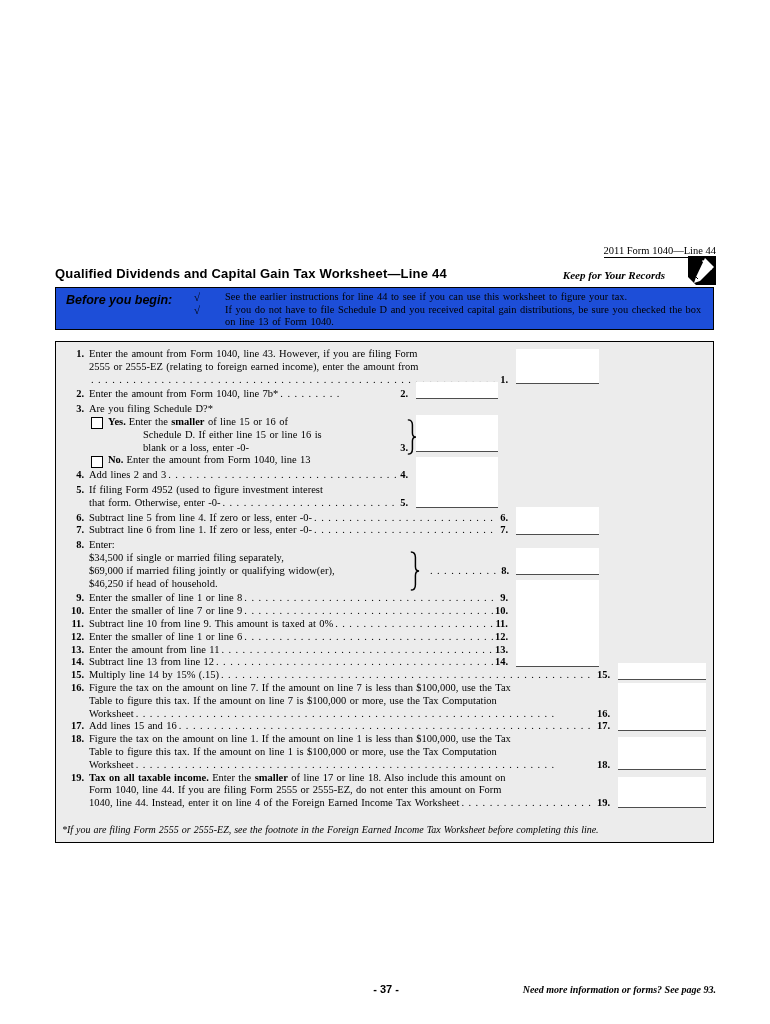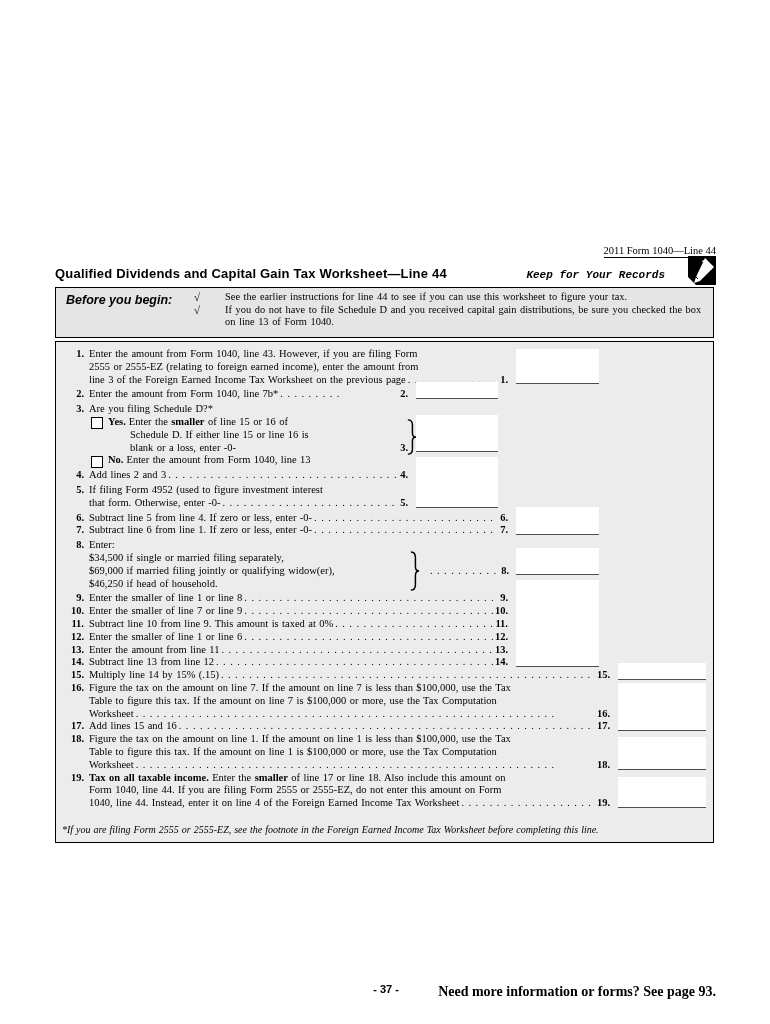--- a/index.html
+++ b/index.html
@@ -6,26 +6,26 @@
   .page{position:relative;width:770px;height:1024px;background:#ffffff;overflow:hidden;
         font-family:"Liberation Serif",serif;color:#000;}
   .content{position:absolute;left:55px;top:245px;width:661px;}
 
   
   .form-ref{position:absolute;top:0;right:0;font-size:10.5px;border-bottom:1px solid #000;
             padding-bottom:1px;white-space:nowrap;}
   .title-row{position:absolute;top:17px;left:0;width:661px;height:32px;}
   .main-title{font-family:"Liberation Sans",sans-serif;font-weight:bold;font-size:13px;
               letter-spacing:0.2px;position:absolute;left:0;top:4px;white-space:nowrap;}
-  .keep{position:absolute;right:51px;top:7px;font-weight:bold;font-style:italic;font-size:11px;white-space:nowrap;font-family:Liberation Mono, monospace;}
+  .keep{position:absolute;right:51px;top:7px;font-weight:bold;font-style:italic;font-size:11px;white-space:nowrap;}
   .pencil{position:absolute;right:0;top:-6px;width:28px;height:29px;}
 
   
   .before-box{position:absolute;top:42px;left:0;width:659px;border:1.6px solid #000;
-              background:#e5e5e5;display:flex;padding:3px 6px 8px 10px;box-sizing:border-box;}
+              background:#1d4ed8;display:flex;padding:3px 6px 0 10px;box-sizing:border-box;}
   .before-label{font-family:"Liberation Sans",sans-serif;font-weight:bold;font-style:italic;
                 font-size:12.5px;width:128px;flex:none;padding-top:2px;}
   .before-items{flex:1;}
   .bitem{display:flex;font-size:10.4px;line-height:12.6px;word-spacing:1px;}
   .bcheck{width:12px;flex:none;margin-right:19px;font-size:11px;}
   .bitem .btext{flex:1;}
 
   
   .ws{position:absolute;top:96px;left:0;width:659px;border:1.2px solid #000;background:#ececec;
       padding:6px 4px 5px 6px;box-sizing:border-box;font-size:10.5px;line-height:12.8px;word-spacing:0.8px;}
@@ -45,32 +45,32 @@
   .h13{height:13px}.h14{height:14px}.h15{height:15px}.h16{height:16px}.h22{height:22px}
   .h26{height:26px}.h30{height:30px}.h32{height:32px}.h34{height:34px}.h36{height:36px}
   .bot15{bottom:15px;}
 
   
   .r3wrap{position:relative;}
   .opt{display:flex;align-items:baseline;margin-left:2px;}
   .cbox{width:10px;height:10px;border:1.2px solid #000;background:#fff;flex:none;
         margin-right:5px;position:relative;top:1px;align-self:center;}
   .optlabel{font-weight:bold;margin-right:3px;white-space:nowrap;}
-  .ind{margin-left:41px;}
+  .ind{margin-left:54px;}
   .absref{position:absolute;font-weight:bold;text-align:right;}
   .brace{position:absolute;}
 
   b{font-weight:bold;}
   .footnote{font-style:italic;font-size:10px;margin-top:14px;white-space:nowrap;word-spacing:0.5px;}
 
   
   .footer{position:absolute;top:738px;left:0;width:661px;height:16px;}
   .pageno{position:absolute;left:308px;width:46px;text-align:center;
           font-family:"Liberation Sans",sans-serif;font-weight:bold;font-size:11px;}
-  .footer-note{position:absolute;right:0;top:0.5px;font-weight:bold;font-size:14px;white-space:nowrap;}
+  .footer-note{position:absolute;right:0;top:0.5px;font-weight:bold;font-style:italic;font-size:10px;white-space:nowrap;}
 </style>
 </head>
 <body>
 
 <div class="page">
 <div class="content">
 
   <div class="form-ref">2011 Form 1040—Line 44</div>
 
   <div class="title-row">
@@ -100,21 +100,20 @@
   </div>
 
   <div class="ws">
 
     <div class="row" style="margin-bottom:2px">
       <div class="num">1.</div>
       <div class="body w-right">
         <div class="pl">Enter the amount from Form 1040, line 43. However, if you are filing Form</div>
         <div class="pl">2555 or 2555-EZ (relating to foreign earned income), enter the amount from</div>
         <div class="lastline">
-          <span class="lt">line 3 of the Foreign Earned Income Tax Worksheet on the previous page</span>
           <span class="dots">. . . . . . . . . . . . . . . . . . . . . . . . . . . . . . . . . . . . . . . . . . . . . . . . . . . . . . . . . . . .</span>
           <span class="ref">1.</span>
         </div>
       </div>
       <div class="entry right h34"></div>
     </div>
 
     <div class="row" style="margin-bottom:2px">
       <div class="num">2.</div>
       <div class="body w-mid">

